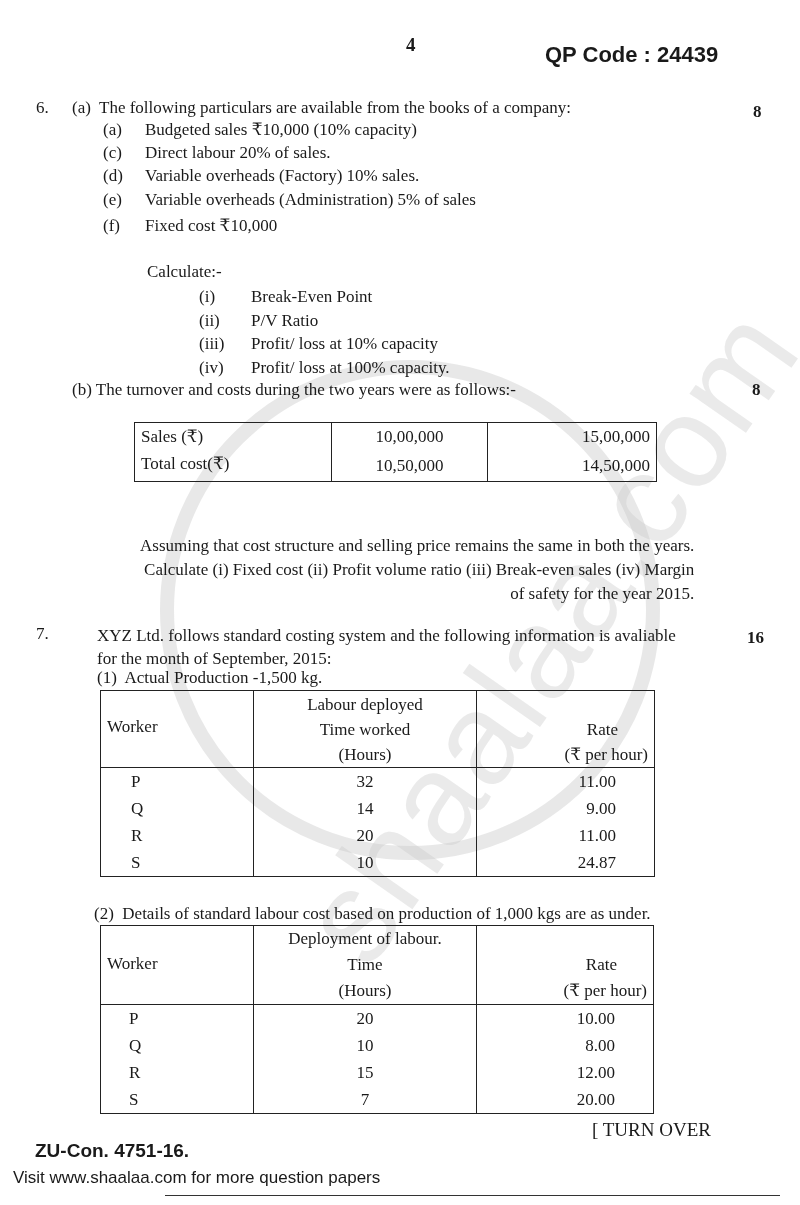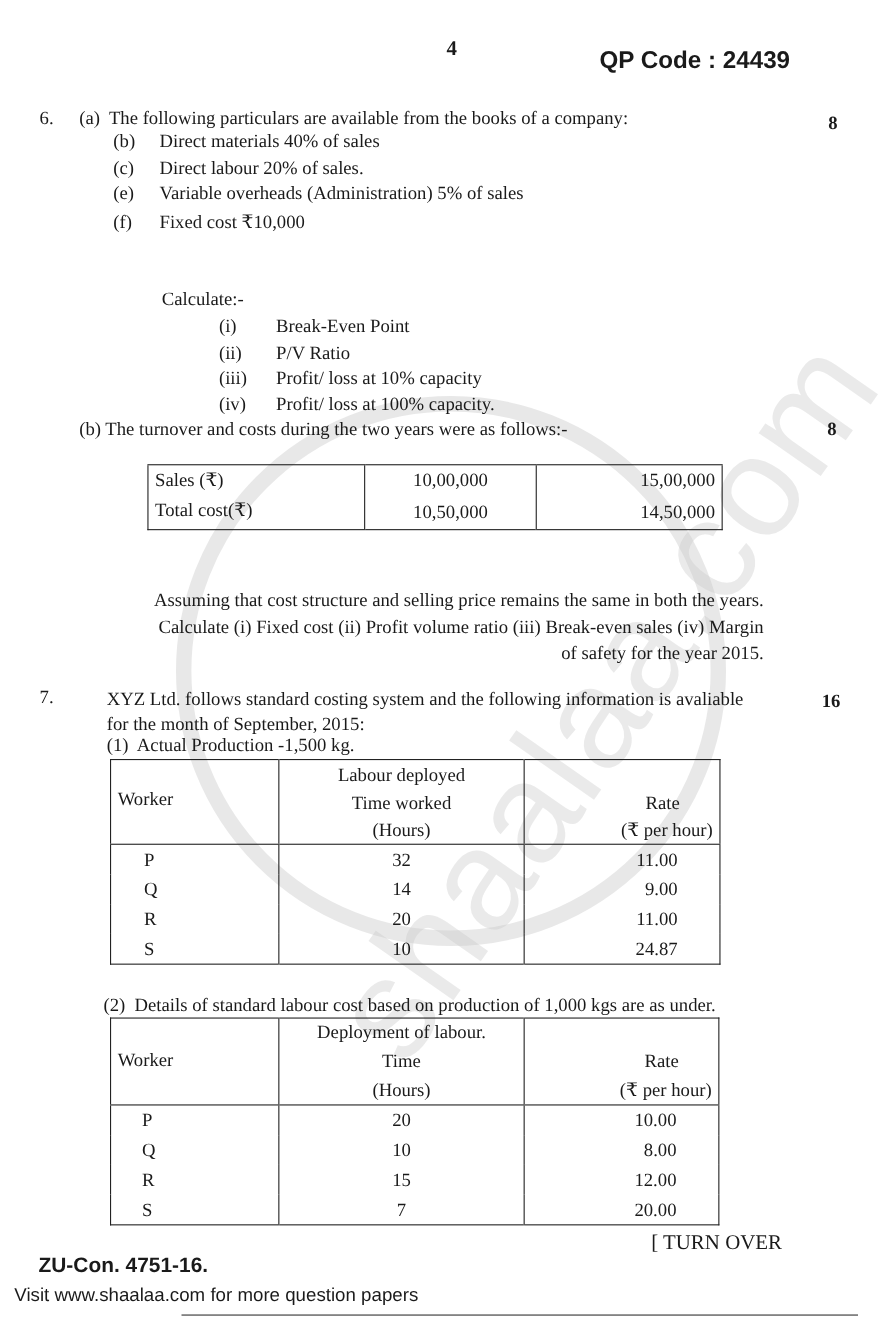--- a/index.html
+++ b/index.html
@@ -30,22 +30,23 @@
 
 <div class="abs bold" style="left:406px; top:34px; font-size:19px;">4</div>
 <div class="abs sans bold" style="left:545px; top:42px; font-size:22px;">QP Code : 24439</div>
 
 <div class="abs" style="left:36px; top:98px;">6.</div>
 <div class="abs" style="left:72px; top:98px;">(a)</div>
 <div class="abs" style="left:99px; top:98px;">The following particulars are available from the books of a company:</div>
 <div class="abs bold" style="left:753px; top:102px;">8</div>
 
 <div class="abs sublist" style="left:103px; top:119px;">
-  <div class="row"><span style="display:inline-block;width:42px;">(b)</span><span>Direct materials 40% of sales</span></div>
+  <div class="row"><span style="display:inline-block;width:42px;">(a)</span><span>Budgeted sales ₹10,000 (10% capacity)</span></div>
   <div class="row"><span style="display:inline-block;width:42px;">(c)</span><span>Direct labour 20% of sales.</span></div>
+  <div class="row"><span style="display:inline-block;width:42px;">(d)</span><span>Variable overheads (Factory) 10% sales.</span></div>
   <div class="row"><span style="display:inline-block;width:42px;">(e)</span><span>Variable overheads (Administration) 5% of sales</span></div>
   <div class="row" style="margin-top:2px;"><span style="display:inline-block;width:42px;">(f)</span><span>Fixed cost ₹10,000</span></div>
 </div>
 
 <div class="abs" style="left:147px; top:262px;">Calculate:-</div>
 <div class="abs sublist" style="left:199px; top:287px;">
   <div class="row"><span style="display:inline-block;width:52px;">(i)</span><span>Break-Even Point</span></div>
   <div class="row"><span style="display:inline-block;width:52px;">(ii)</span><span>P/V Ratio</span></div>
   <div class="row"><span style="display:inline-block;width:52px;">(iii)</span><span>Profit/ loss at 10% capacity</span></div>
   <div class="row"><span style="display:inline-block;width:52px;">(iv)</span><span>Profit/ loss at 100% capacity.</span></div>

